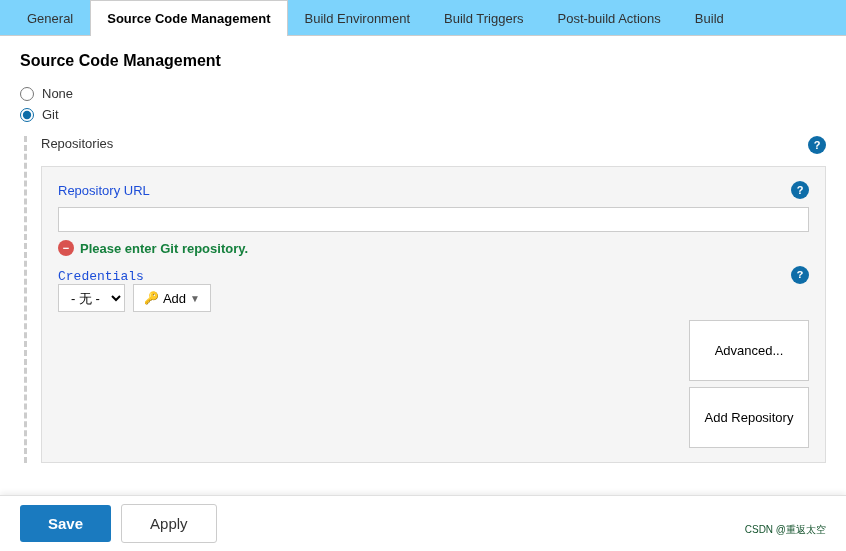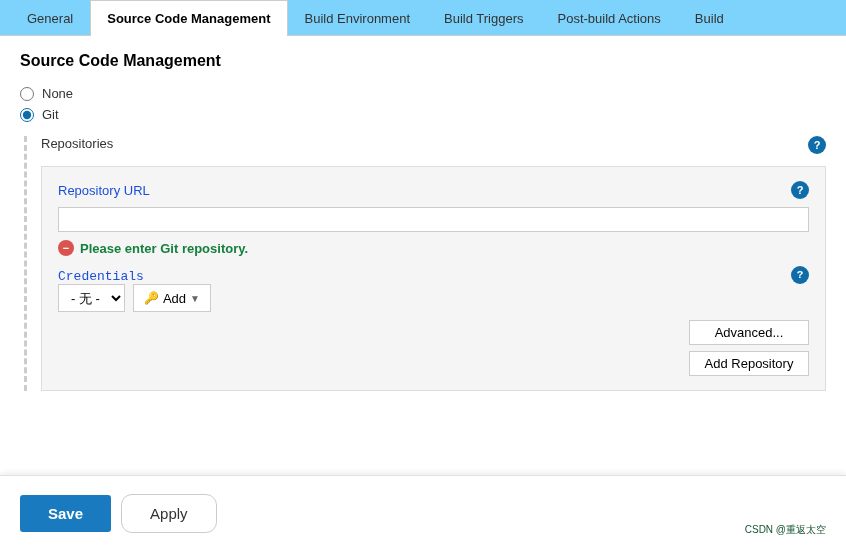--- a/index.html
+++ b/index.html
@@ -197,36 +197,36 @@
     
     .action-buttons {
       display: flex;
       flex-direction: column;
       align-items: flex-end;
       gap: 6px;
       margin-top: 8px;
     }
 
     .btn-secondary {
-      padding: 4px 14px;
+      padding: 22px 14px;
       background: #fff;
       border: 1px solid #ccc;
       font-size: 13px;
       cursor: pointer;
       min-width: 120px;
       text-align: center;
     }
 
     
     .bottom-bar {
       position: absolute;
       bottom: 0;
       left: 0;
       right: 0;
-      height: 76px;
+      height: 56px;
       background: #fff;
       border-top: 1px solid #e0e0e0;
       display: flex;
       align-items: center;
       padding: 0 20px;
       gap: 10px;
       box-shadow: 0 -2px 6px rgba(0,0,0,0.08);
     }
 
     .btn-save {
@@ -240,21 +240,21 @@
       border-radius: 3px;
     }
 
     .btn-apply {
       padding: 10px 28px;
       background: #fff;
       border: 1px solid #ccc;
       color: #333;
       font-size: 15px;
       cursor: pointer;
-      border-radius: 11px;
+      border-radius: 3px;
     }
 
     
     .watermark {
       position: absolute;
       bottom: 14px;
       right: 20px;
       font-size: 10px;
       color: #14532d;
     }

